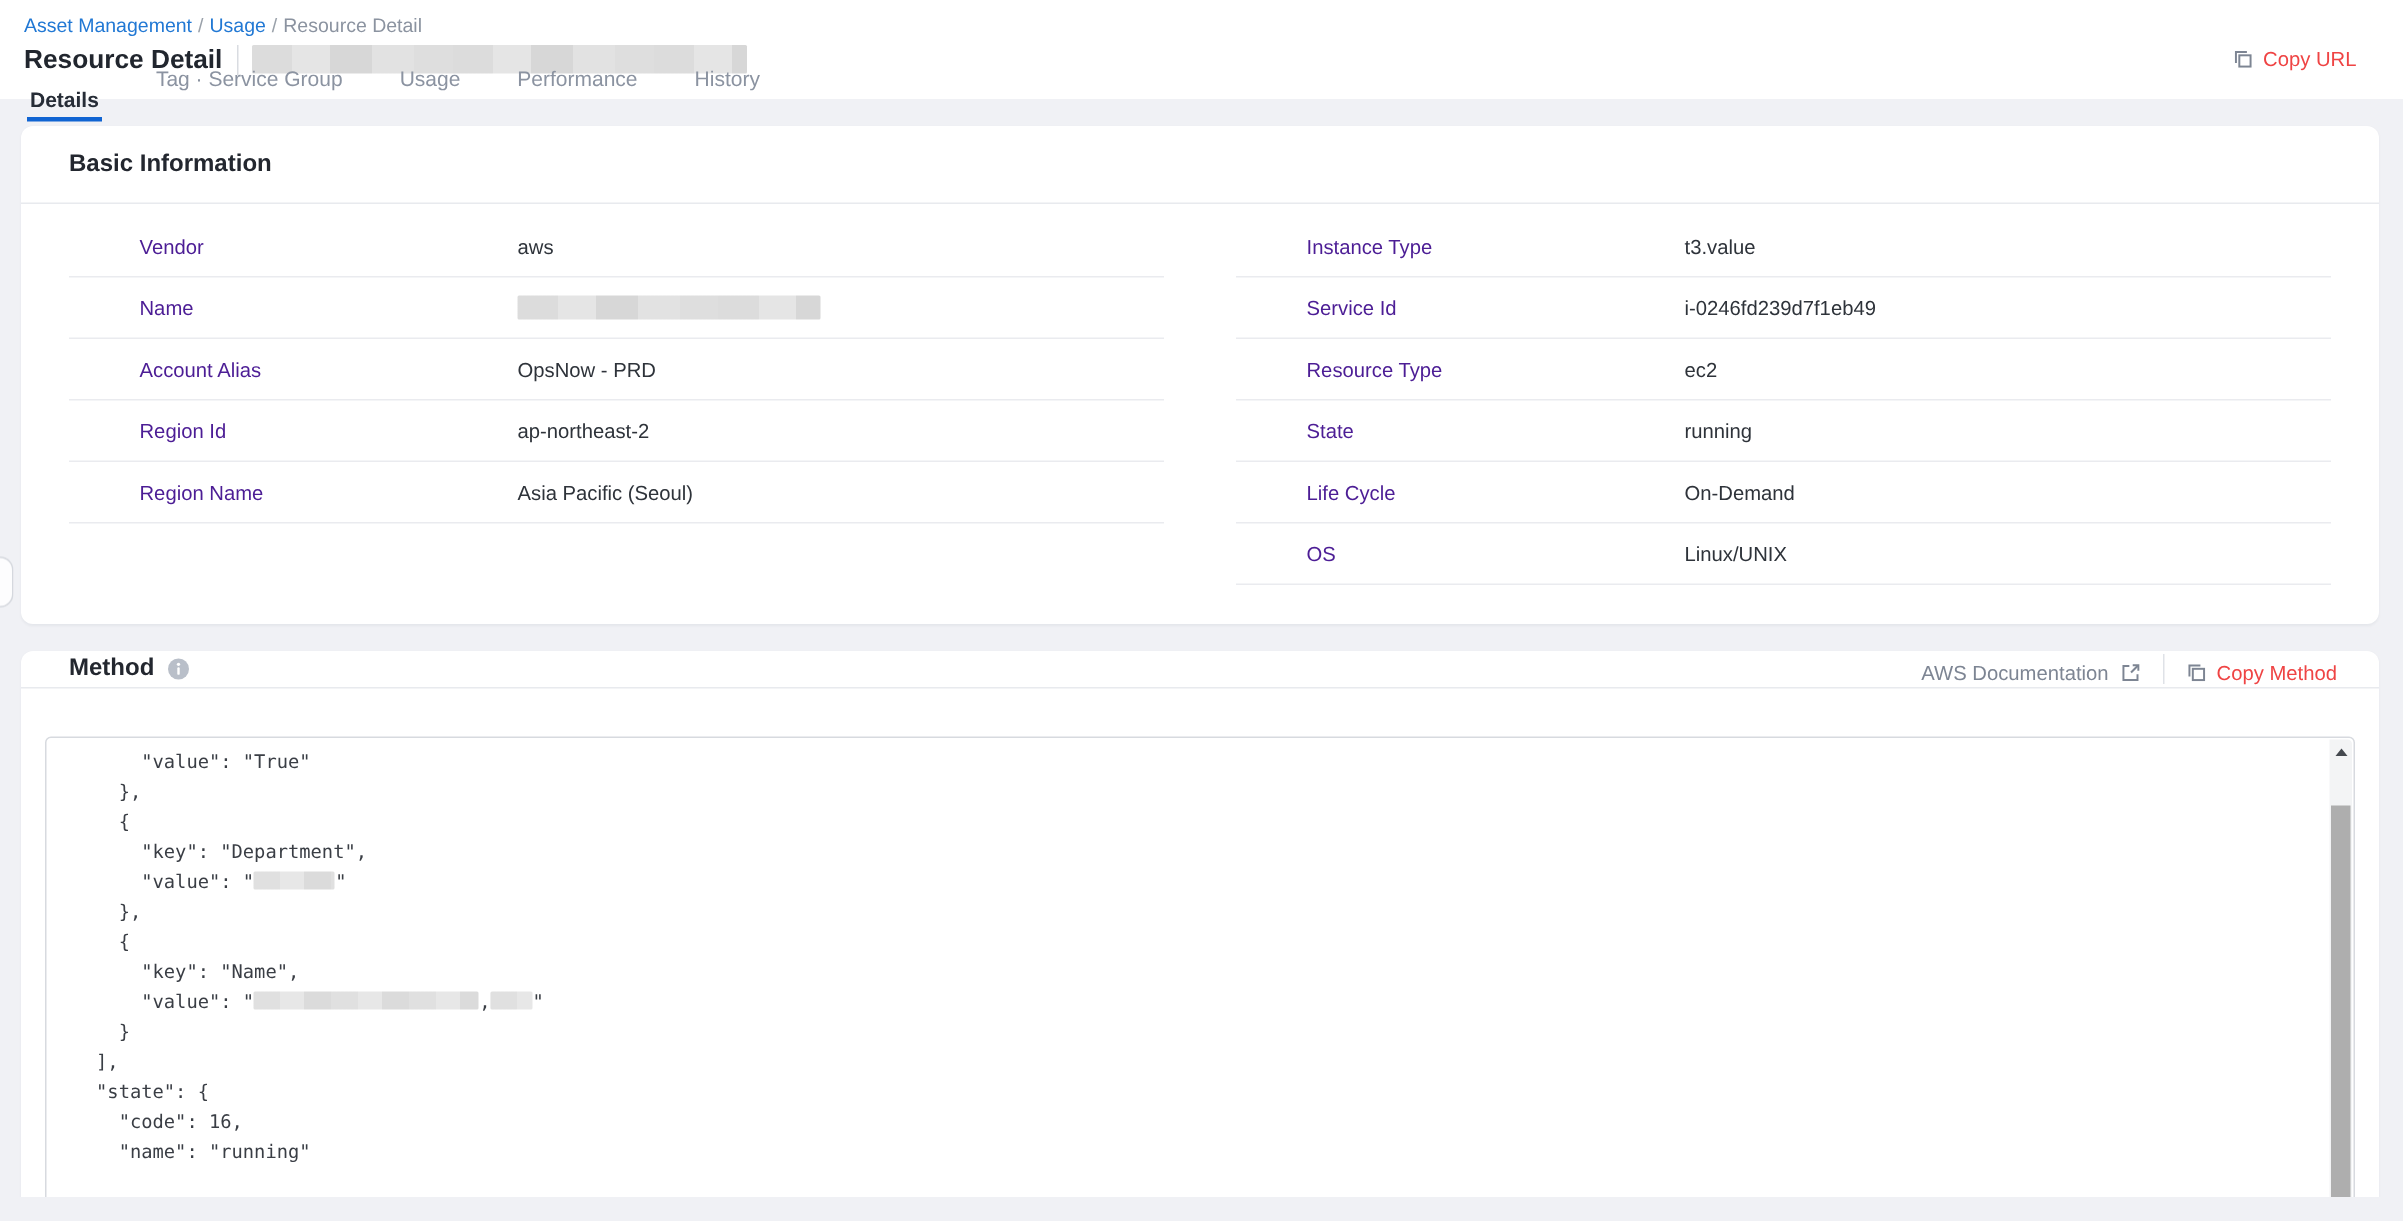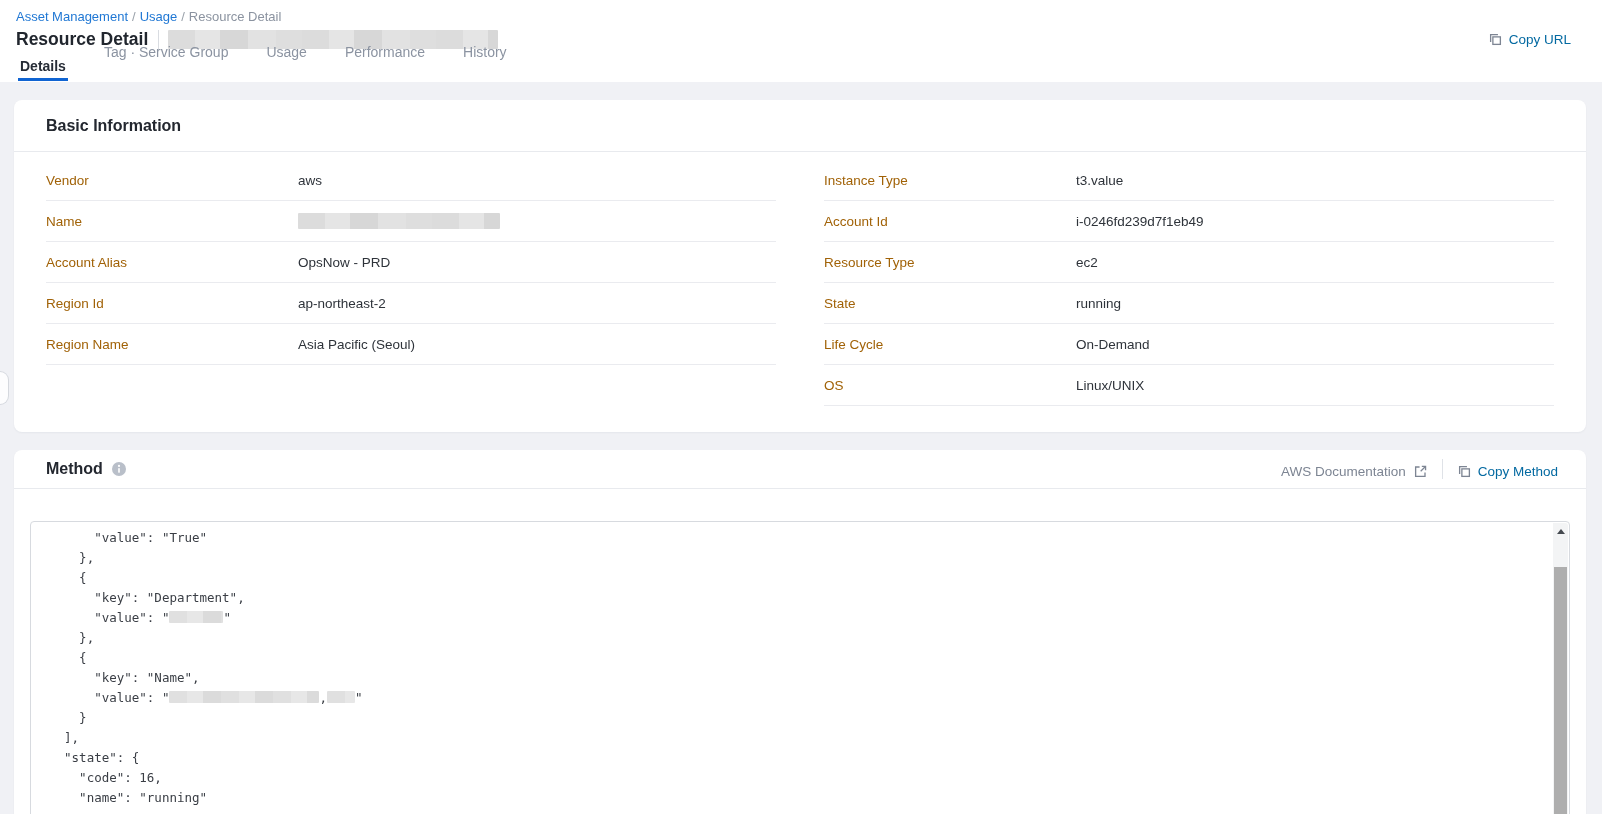--- a/index.html
+++ b/index.html
@@ -5,62 +5,62 @@
   * { box-sizing: border-box; margin: 0; padding: 0; }
   html, body { width: 1602px; height: 814px; overflow: hidden; }
   body {
     font-family: "Liberation Sans", sans-serif;
     background: #f0f1f5;
     color: #2e333a;
     position: relative;
   }
 
   
-  .topbar { height: 82px; background: #fff; }
+  .topbar { height: 66px; background: #fff; }
   .breadcrumb { padding: 9px 16px 0; font-size: 13px; color: #8b93a0; white-space: nowrap; }
   .breadcrumb .bc-item.link { color: #2178d4; cursor: pointer; }
   .breadcrumb .bc-sep { color: #9aa1aa; margin: 0 4px; }
 
   .title-row { display: flex; align-items: center; padding: 4px 31px 0 16px; height: 27px; }
   .page-title { font-size: 17.5px; font-weight: 700; color: #21262e; line-height: 1; }
   .title-divider { width: 1px; height: 20px; background: #d9dce1; margin: 0 9px 0 10px; }
   .redact {
     display: inline-block; border-radius: 1px;
     background: repeating-linear-gradient(90deg,#dcdcdc 0 27px,#e5e5e5 27px 52px,#d7d7d7 52px 80px,#e2e2e2 80px 108px,#dedede 108px 134px);
   }
   .title-redact { width: 330px; height: 19px; }
 
   .ghost-btn {
     display: flex; align-items: center; gap: 6px;
-    background: none; border: none; color: #0369a1; font-size: 13.5px;
+    background: none; border: none; color: #ef4444; font-size: 13.5px;
     font-family: inherit; cursor: pointer; white-space: nowrap;
   }
   .copy-url { margin-left: auto; }
   .icon { display: inline-flex; flex: none; }
 
   .tabs { display: flex; gap: 34px; align-items: flex-end; height: 30px; padding-left: 18px; }
   .tab { font-size: 14px; color: #8b93a1; padding: 0 2px 21px; cursor: pointer; white-space: nowrap; }
   .tab.active { color: #262c36; font-weight: 700; padding-bottom: 4px; border-bottom: 3px solid #1064d2; }
 
   
   .content { padding: 18px 16px 0 14px; height: 732px; overflow: hidden; }
   .card { background: #fff; border-radius: 8px; box-shadow: 0 1px 2px rgba(27,31,54,.05); margin-bottom: 18px; }
 
   .card-header { display: flex; align-items: center; height: 52px; padding: 0 32px; border-bottom: 1px solid #e8eaee; }
   .card-title { font-size: 16px; font-weight: 700; color: #23272f; }
 
   .info-grid { display: grid; grid-template-columns: 1fr 1fr; column-gap: 48px; padding: 8px 32px 26px; }
   .info-row { display: flex; align-items: center; height: 41px; border-bottom: 1px solid #eaebef; font-size: 13.5px; }
-  .info-label { width: 252px; flex: none; color: #a16207; }
+  .info-label { width: 252px; flex: none; color: #4c1d95; margin-left: 47px; }
   .info-value { color: #2e333a; }
   .value-redact { height: 16px; vertical-align: middle; }
 
   
   .method-card { height: 420px; }
-  .method-header { height: 39px; padding-right: 28px; border-bottom: 1px solid #e8eaee; }
+  .method-header { height: 25px; padding-right: 28px; border-bottom: 1px solid #e8eaee; }
   .info-icon { margin-left: 8px; display: inline-flex; }
   .method-actions { margin-left: auto; display: flex; align-items: flex-end; gap: 14px; color: #7d8593; font-size: 13.5px; }
   .doc-link { display: flex; align-items: center; gap: 7px; color: #7d8593; text-decoration: none; cursor: pointer; white-space: nowrap; }
   .v-divider { width: 1px; height: 20px; background: #dfe2e7; }
 
   .codebox { position: relative; margin: 32px 16px 16px; height: 330px; border: 1px solid #d7dadf; border-radius: 4px; background: #fff; overflow: hidden; }
   .codebox pre {
     margin: 0; padding: 6px 34px 6px 18px;
     font-family: "DejaVu Sans Mono", monospace; font-size: 12.5px; line-height: 20px; color: #3a3e45;
   }
@@ -136,21 +136,21 @@
             <div class="info-label">Region Name</div>
             <div class="info-value">Asia Pacific (Seoul)</div>
           </div>
         </div>
       <div class="info-col" id="right-col">
           <div class="info-row">
             <div class="info-label">Instance Type</div>
             <div class="info-value">t3.value</div>
           </div>
           <div class="info-row">
-            <div class="info-label">Account Id</div>
+            <div class="info-label">Service Id</div>
             <div class="info-value">i-0246fd239d7f1eb49</div>
           </div>
           <div class="info-row">
             <div class="info-label">Resource Type</div>
             <div class="info-value">ec2</div>
           </div>
           <div class="info-row">
             <div class="info-label">State</div>
             <div class="info-value">running</div>
           </div>

